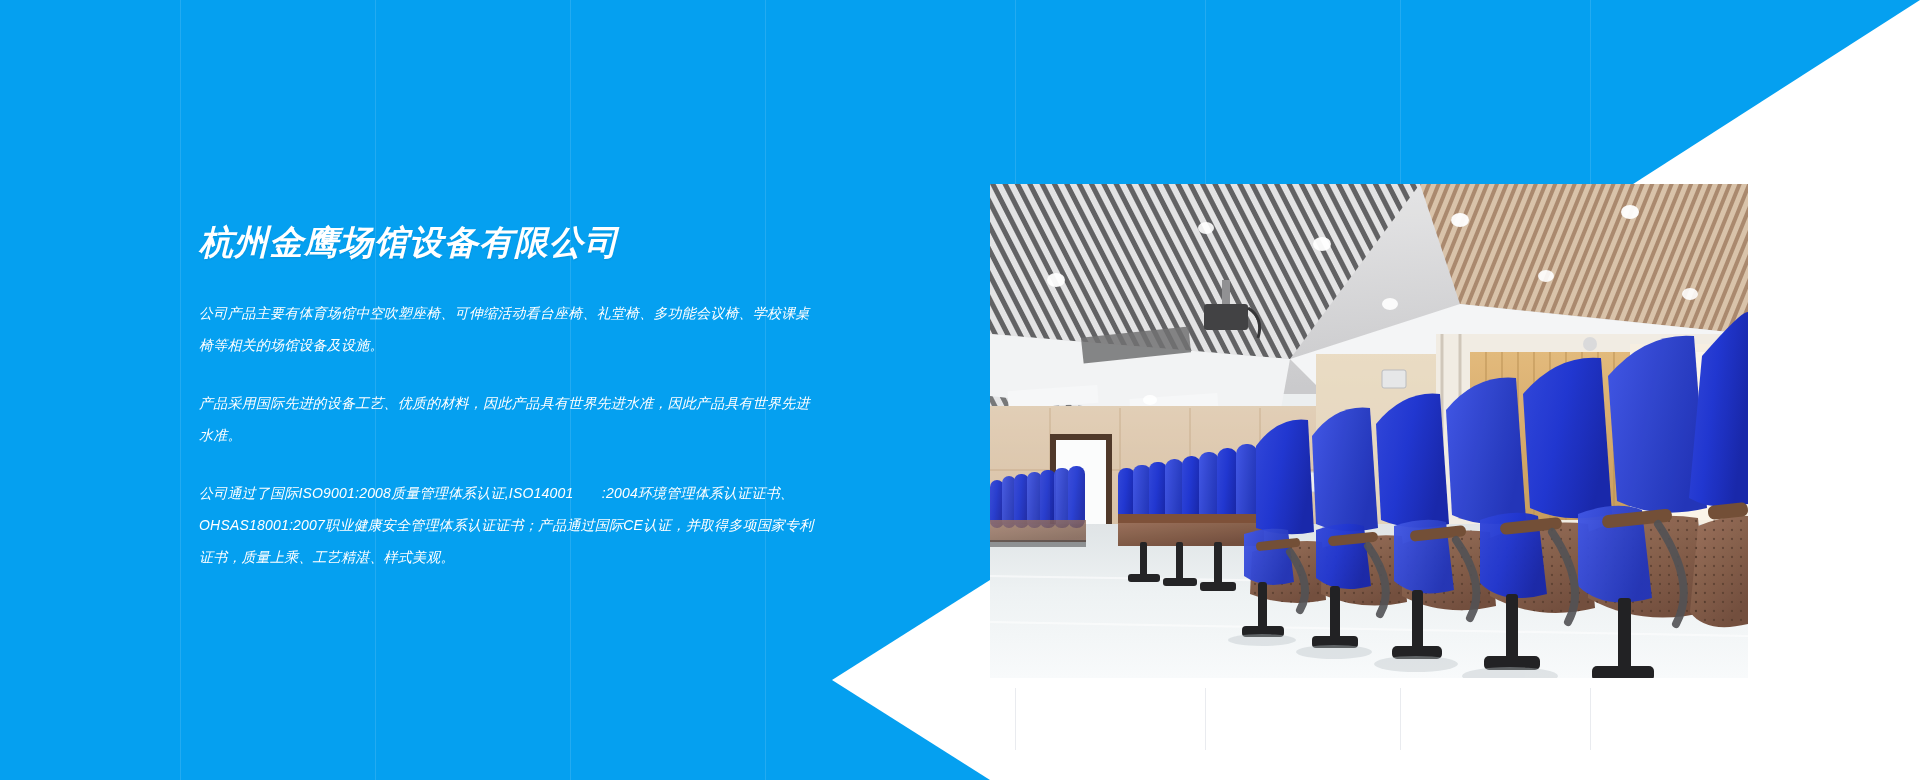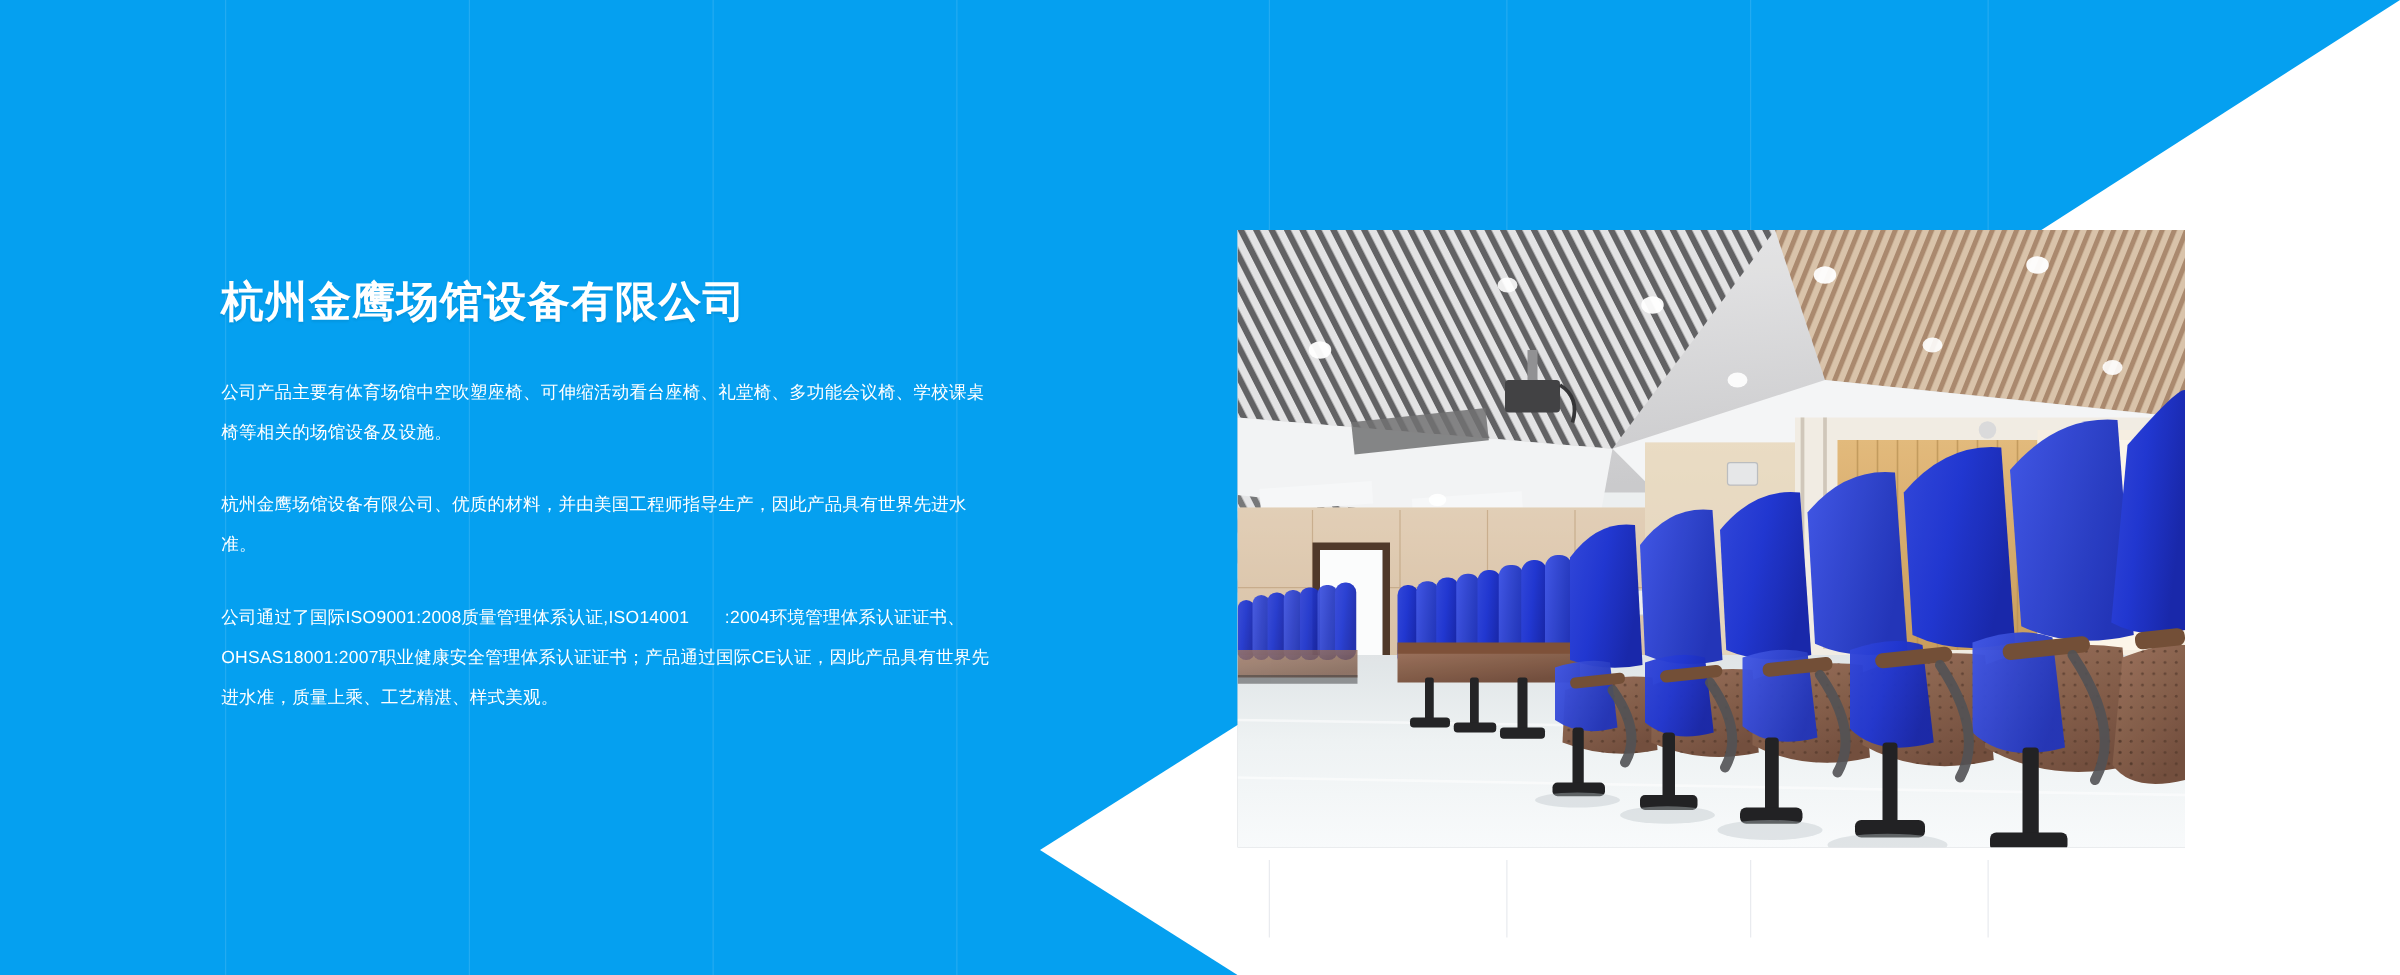--- a/index.html
+++ b/index.html
@@ -40,21 +40,21 @@
     position:absolute;left:832px;top:580px;width:916px;height:200px;background:#ffffff;
     -webkit-clip-path:polygon(158px 0,100% 0,100% 100%,158px 100%,0 100px);
     clip-path:polygon(158px 0,100% 0,100% 100%,158px 100%,0 100px);
   }
   
   .white-band{
     position:absolute;left:990px;top:678px;width:930px;height:102px;background:#ffffff;
   }
 
   
-  .copy{position:absolute;left:177px;top:222px;width:620px;}
+  .copy{position:absolute;left:199px;top:222px;width:620px;font-style:italic;}
   .headline{
     font-size:34px;font-weight:bold;color:#ffffff;letter-spacing:1px;
     margin:0 0 34px 0;line-height:1.2;
     text-shadow:0 1px 2px rgba(0,0,0,.08);
   }
   .para{
     font-size:14px;line-height:32px;color:#ffffff;margin:0 0 26px 0;
     font-weight:400;letter-spacing:.2px;
   }
   .para:last-child{margin-bottom:0;}
@@ -98,22 +98,22 @@
   <div class="white-arrow"></div>
 
   <div class="white-rule" style="left:1015px"></div>
   <div class="white-rule" style="left:1205px"></div>
   <div class="white-rule" style="left:1400px"></div>
   <div class="white-rule" style="left:1590px"></div>
 
   <div class="copy">
     <h1 class="headline">杭州金鹰场馆设备有限公司</h1>
     <p class="para">公司产品主要有体育场馆中空吹塑座椅、可伸缩活动看台座椅、礼堂椅、多功能会议椅、学校课桌椅等相关的场馆设备及设施。</p>
-    <p class="para">杭州金鹰场馆设备有限公司、优质的材料，并由美国工程师指导生产，因此产品具有世界先进水准。</p>
-    <p class="para">公司通过了国际ISO9001:2008质量管理体系认证,ISO14001　　:2004环境管理体系认证证书、OHSAS18001:2007职业健康安全管理体系认证证书；产品通过国际CE认证，因此产品具有世界先进水准，质量上乘、工艺精湛、样式美观。</p>
+    <p class="para">产品采用国际先进的设备工艺、优质的材料，因此产品具有世界先进水准，因此产品具有世界先进水准。</p>
+    <p class="para">公司通过了国际ISO9001:2008质量管理体系认证,ISO14001　　:2004环境管理体系认证证书、OHSAS18001:2007职业健康安全管理体系认证证书；产品通过国际CE认证，并取得多项国家专利证书，质量上乘、工艺精湛、样式美观。</p>
   </div>
 
   <div class="photo">
     <svg viewBox="0 0 758 494" preserveAspectRatio="none">
       <defs>
         <linearGradient id="ceil" x1="0" y1="0" x2="0.3" y2="1">
           <stop offset="0" stop-color="#e9e9ea"></stop>
             <stop offset="1" stop-color="#c9c9cb"></stop>
         </linearGradient>
         <linearGradient id="woodceil" x1="0" y1="0" x2="1" y2="0.6">

